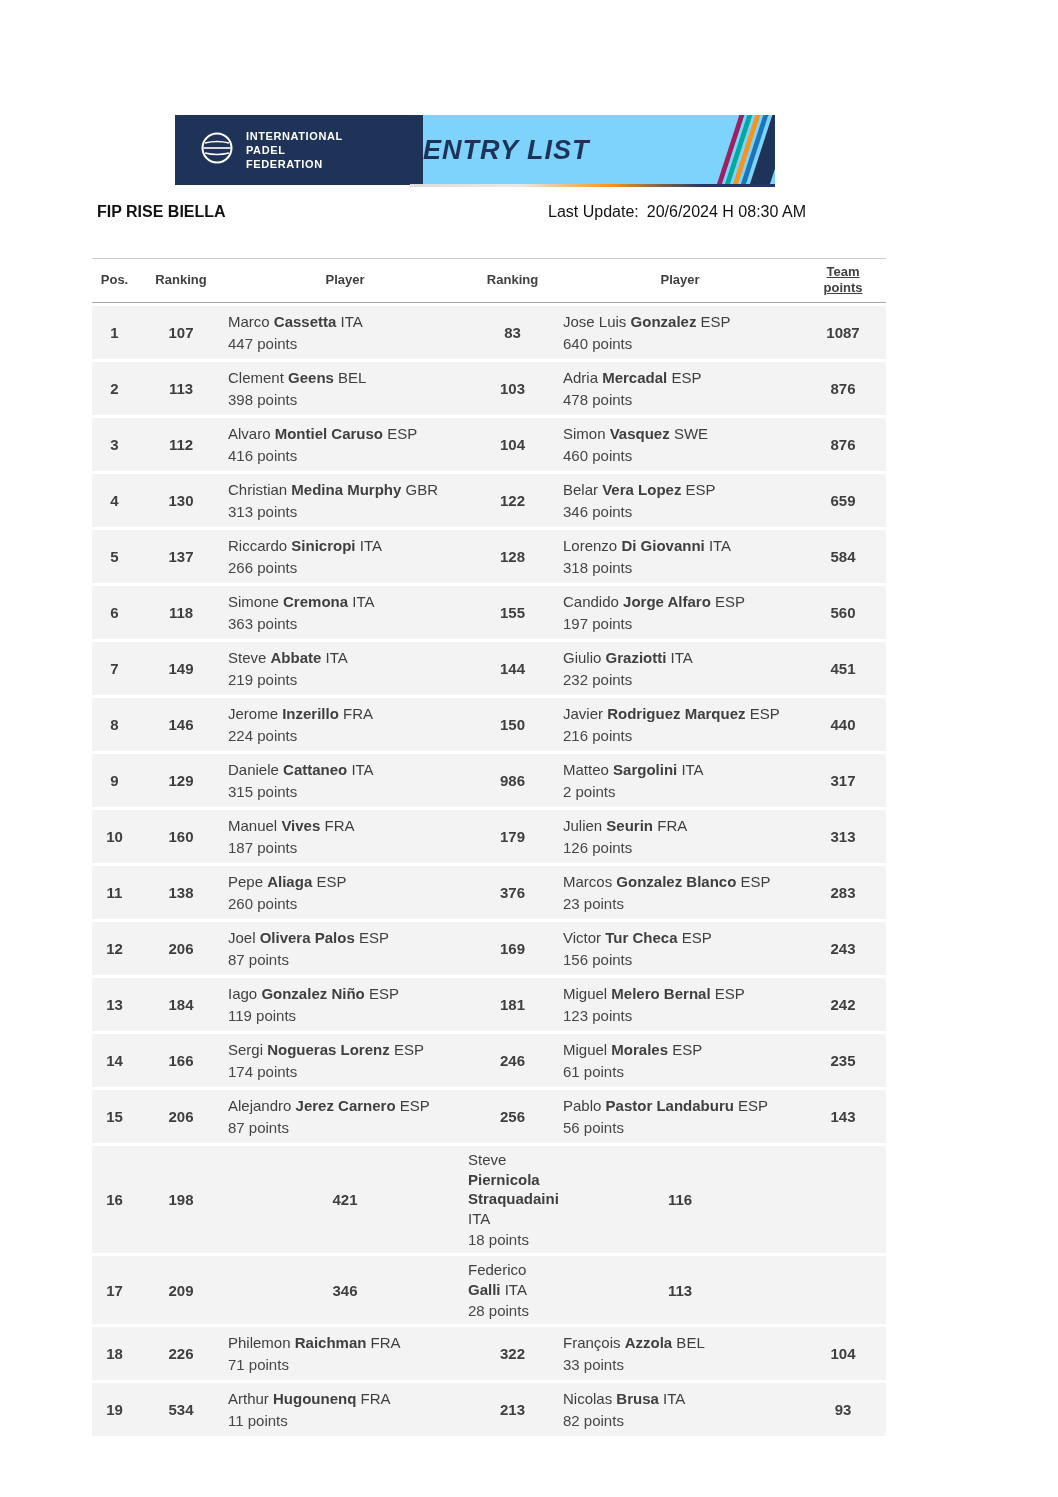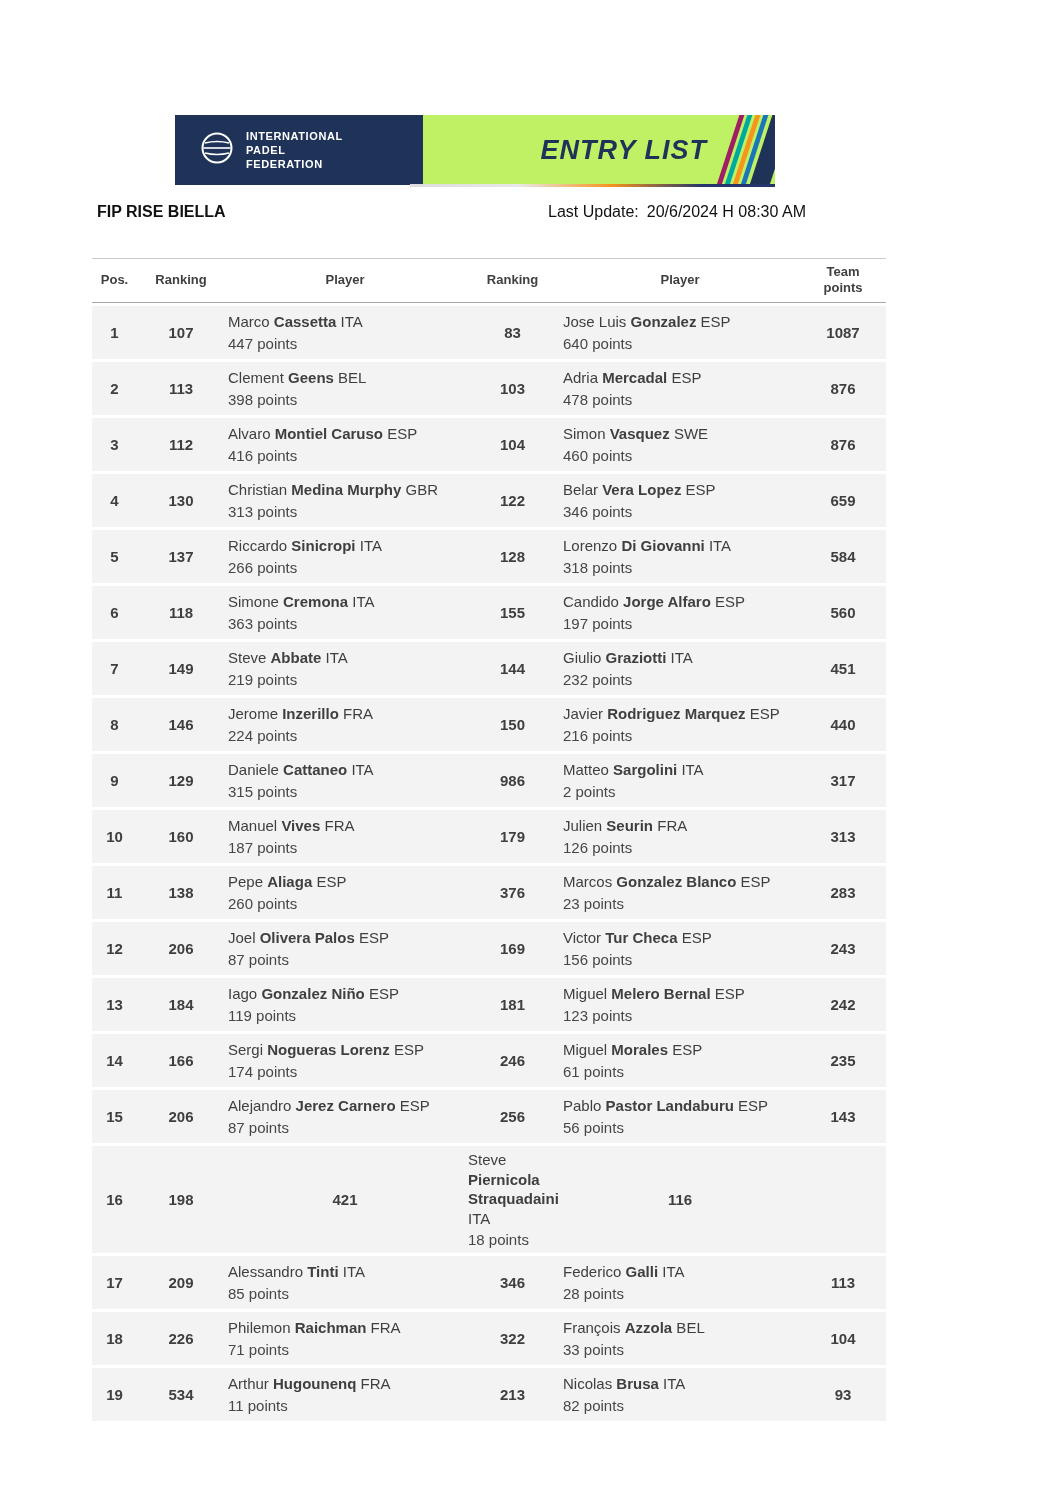--- a/index.html
+++ b/index.html
@@ -31,25 +31,24 @@
   }
   .logo-text {
     color: #ffffff;
     font-size: 11px;
     font-weight: bold;
     line-height: 1.3;
     letter-spacing: 0.6px;
   }
   .banner-right {
     flex: 1;
-    background: #bef264;
+    background: #7dd3fc;
     position: relative;
     display: flex;
     align-items: center;
-    justify-content: flex-end;
     padding-right: 68px;
   }
   .entry-list-title {
     font-style: italic;
     font-weight: bold;
     font-size: 27px;
     color: #1f3358;
     letter-spacing: 1px;
     white-space: nowrap;
   }
@@ -102,21 +101,21 @@
   .thead {
     border-top: 1px solid #cccccc;
     border-bottom: 1px solid #a8a8a8;
     padding: 5px 0 7px;
     font-weight: bold;
     font-size: 13px;
     color: #3f3f3f;
     align-items: center;
   }
   .th { text-align: center; }
-  .th.team span { display: inline-block; width: 50px; line-height: 1.2; }
+  .th.team span { display: inline-block; width: 50px; line-height: 1.2; text-decoration: underline; }
   .tbody {
     margin-top: 3px;
     display: flex;
     flex-direction: column;
     gap: 3px;
   }
   .trow {
     background: #f3f3f3;
     align-items: center;
     min-height: 53px;
@@ -400,24 +399,20 @@
           <div class="cell num">421</div>
           <div class="cell player">
             <div class="pname"><span>Steve </span><b>Piernicola Straquadaini</b><span> ITA</span></div>
             <div class="ppoints">18 points</div>
           </div>
           <div class="cell num">116</div>
         </div>
         <div class="trow">
           <div class="cell num">17</div>
           <div class="cell num">209</div>
-          <div class="cell player">
-            <div class="pname"><span>Alessandro </span><b>Tinti</b><span> ITA</span></div>
-            <div class="ppoints">85 points</div>
-          </div>
           <div class="cell num">346</div>
           <div class="cell player">
             <div class="pname"><span>Federico </span><b>Galli</b><span> ITA</span></div>
             <div class="ppoints">28 points</div>
           </div>
           <div class="cell num">113</div>
         </div>
         <div class="trow">
           <div class="cell num">18</div>
           <div class="cell num">226</div>

